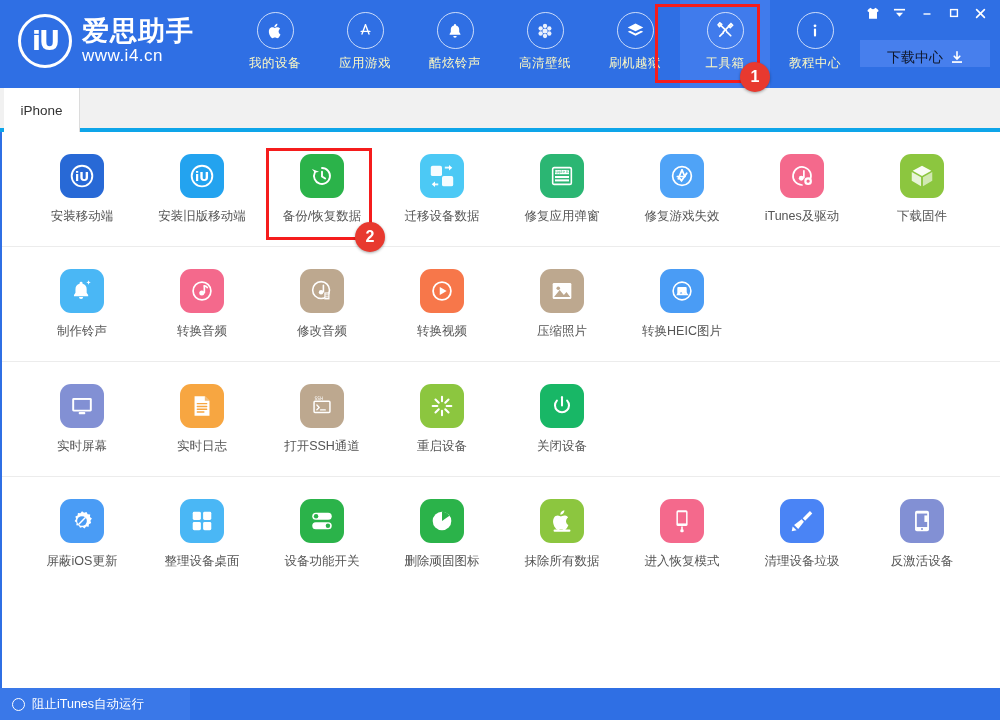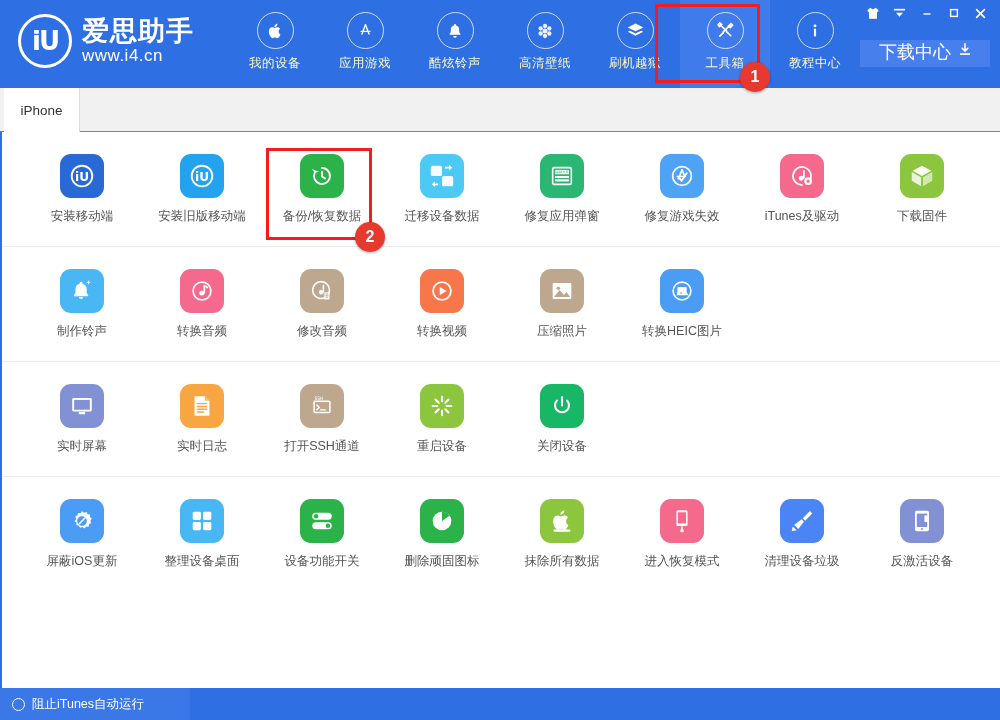--- a/index.html
+++ b/index.html
@@ -50,29 +50,29 @@
     position:absolute; right:6px; top:2px; display:flex; align-items:center; gap:0px;
   }
   .win-btn {
     width:27px; height:22px; display:flex; align-items:center; justify-content:center;
     color:#fff; cursor:pointer; font-size:13px;
   }
 
   .dl-center {
     position:absolute; right:10px; top:40px;
     width:130px; height:27px; background:#477fed;
-    color:#ffffff; font-size:18px;
-    display:flex; align-items:flex-start; justify-content:center; gap:8px;
+    color:#0f172a; font-size:14px;
+    display:flex; align-items:flex-end; justify-content:center; gap:8px;
     cursor:pointer;
   }
 
   
   .tabbar {
     position:absolute; left:0; top:88px; width:1000px; height:44px;
-    background:#f1f1f1; border-bottom:1px solid #0ea5e9;
+    background:#f1f1f1; border-bottom:4px solid #0ea5e9;
   }
   .tab {
     position:absolute; left:4px; top:0; width:76px; height:44px;
     background:#fff; border-right:1px solid #dcdcdc;
     display:flex; align-items:center; justify-content:center;
     font-size:13.5px; color:#333; cursor:pointer;
   }
 
   
   .main {

